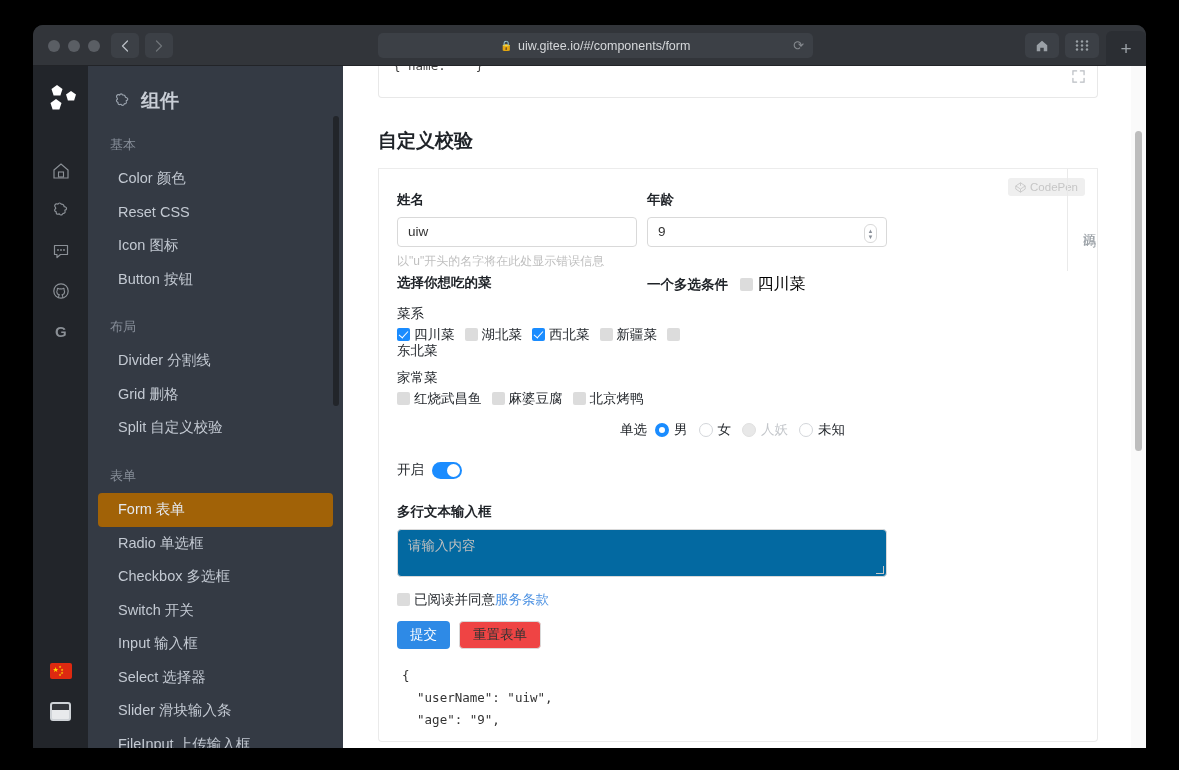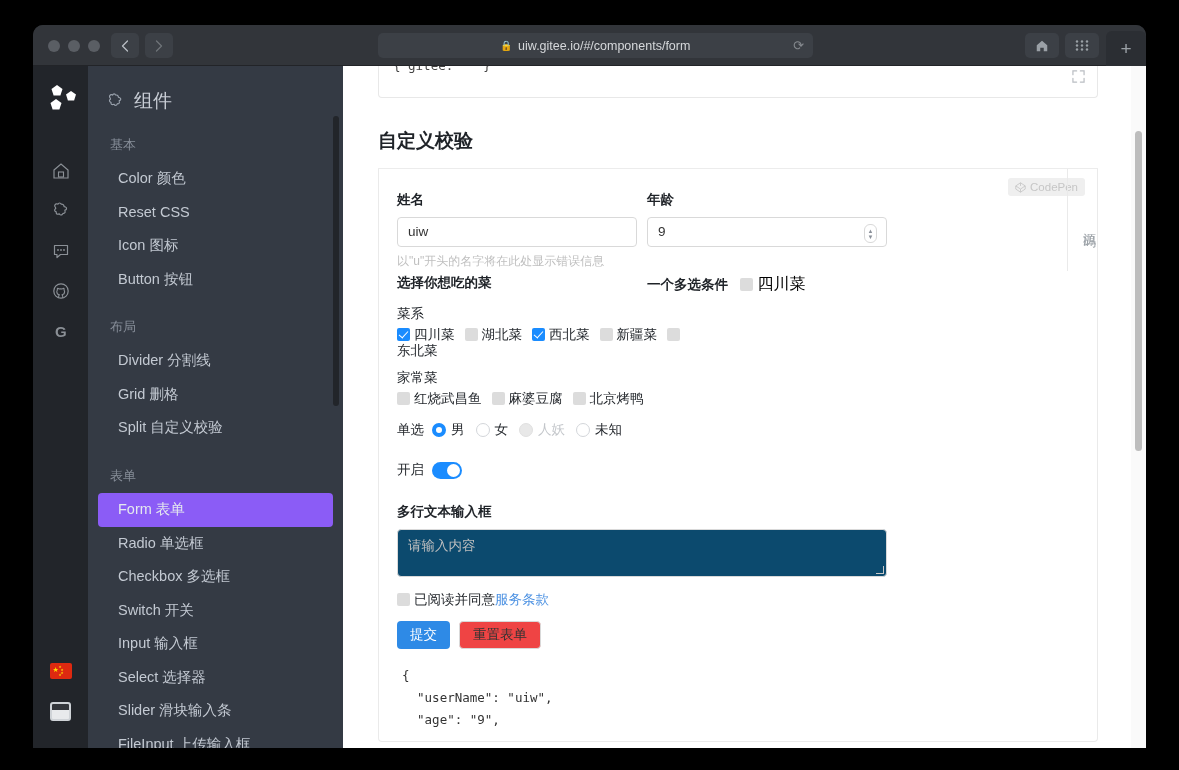--- a/index.html
+++ b/index.html
@@ -107,36 +107,36 @@
   
   .sidebar {
     width: 255px; flex: 0 0 255px;
     background: #343a44;
     position: relative;
     overflow: hidden;
     padding-top: 0px;
   }
   .sb-title {
     display: flex; align-items: center; gap: 9px;
-    padding: 22px 0 0 18px;
-    color: #c9ced6; font-size: 19px;
+    padding: 22px 0 0 25px;
+    color: #c9ced6; font-size: 19px; font-weight: bold;
   }
   .sb-title .puz { color: #9aa2ad; display:flex; }
   .sb-group {
     color: #868d98; font-size: 13px;
     padding: 22px 0 8px 22px;
   }
   .sb-item {
     color: #c3c9d2; font-size: 14.5px;
     padding: 7px 0 7px 20px;
     margin: 0 10px;
     border-radius: 4px;
     line-height: 1.35;
   }
-  .sb-item.active { background: #8b5cf6; color: #e4e8ee; }
+  .sb-item.active { background: #a16207; color: #e4e8ee; }
   .sb-scroll {
     position: absolute; right: 4px; top: 50px;
     width: 6px; height: 290px;
     background: #22252a; border-radius: 3px;
   }
 
   
   .main {
     flex: 1 1 auto;
     background: #fff;
@@ -230,21 +230,21 @@
   .cb.off { background: #dcdcdc; }
   .cb.on { background: #1a8cff; position: relative; }
   .cb.on::after {
     content: ""; position: absolute;
     left: 4px; top: 1px; width: 4px; height: 8px;
     border: solid #fff; border-width: 0 1.7px 1.7px 0;
     transform: rotate(42deg);
   }
   .cb-label { margin-right: 10px; }
 
-  .radio-row { display: flex; align-items: center; gap: 0; font-size: 13.5px; color: #1f2328; margin-top: 14px;}
+  .radio-row { display: flex; align-items: center; gap: 0; font-size: 13.5px; color: #1f2328; margin-top: 14px; justify-content: center;}
   .radio-row .lbl { font-weight: 400; margin-right: 8px; }
   .rd {
     display: inline-block; width: 14px; height: 14px; border-radius: 50%;
     border: 1px solid #d3d6da; background: #fff; vertical-align: -3px;
     margin-right: 5px;
   }
   .rd.on { border: 4px solid #1a8cff; background: #fff; width: 14px; height: 14px;}
   .rd.dis { background: #e8e8e8; border-color: #e0e0e0; }
   .rtext { margin-right: 11px; }
   .rtext.dis { color: #c3c6ca; }
@@ -257,21 +257,21 @@
   .sw .knob {
     position: absolute; right: 2px; top: 2px;
     width: 13px; height: 13px; border-radius: 50%; background: #fff;
   }
 
   .ta-label { font-size: 13.5px; color: #1f2328; font-weight: 700; margin: 24px 0 8px 0; }
   .ta {
     width: 490px; height: 48px;
     border: 1px solid #d9d9d9; border-radius: 4px;
     padding: 7px 10px; font-size: 13.5px; color: #bfbfbf;
-    position: relative; background: #0c4a6e;
+    position: relative; background: #0369a1;
   }
   .ta .grip {
     position: absolute; right: 2px; bottom: 2px;
     width: 8px; height: 8px;
     border-right: 1px solid #c9c9c9; border-bottom: 1px solid #c9c9c9;
   }
 
   .agree { margin-top: 14px; font-size: 13.5px; color: #1f2328; }
   .agree a { color: #4a90e2; text-decoration: none; }
 
@@ -454,21 +454,21 @@
       <div class="sb-scroll"></div>
     </div>
 
     <div class="main">
       <div class="main-track"></div>
       <div class="main-scroll"></div>
 
       <div class="main-inner">
 
         <div class="cut-card">
-          <span class="code">{ gitee: '' }</span>
+          <span class="code">{ name: '' }</span>
           <span class="expand">
             <svg width="13" height="13" viewBox="0 0 14 14" fill="none">
                 <path d="M1 5V1h4M13 9v4H9M9 1h4v4M5 13H1V9" stroke="#b9bdc2" stroke-width="1.3" stroke-linecap="round"></path>
               </svg>
           </span>
         </div>
 
         <div class="sec-title">自定义校验</div>
         <div class="sec-rule"></div>
 

